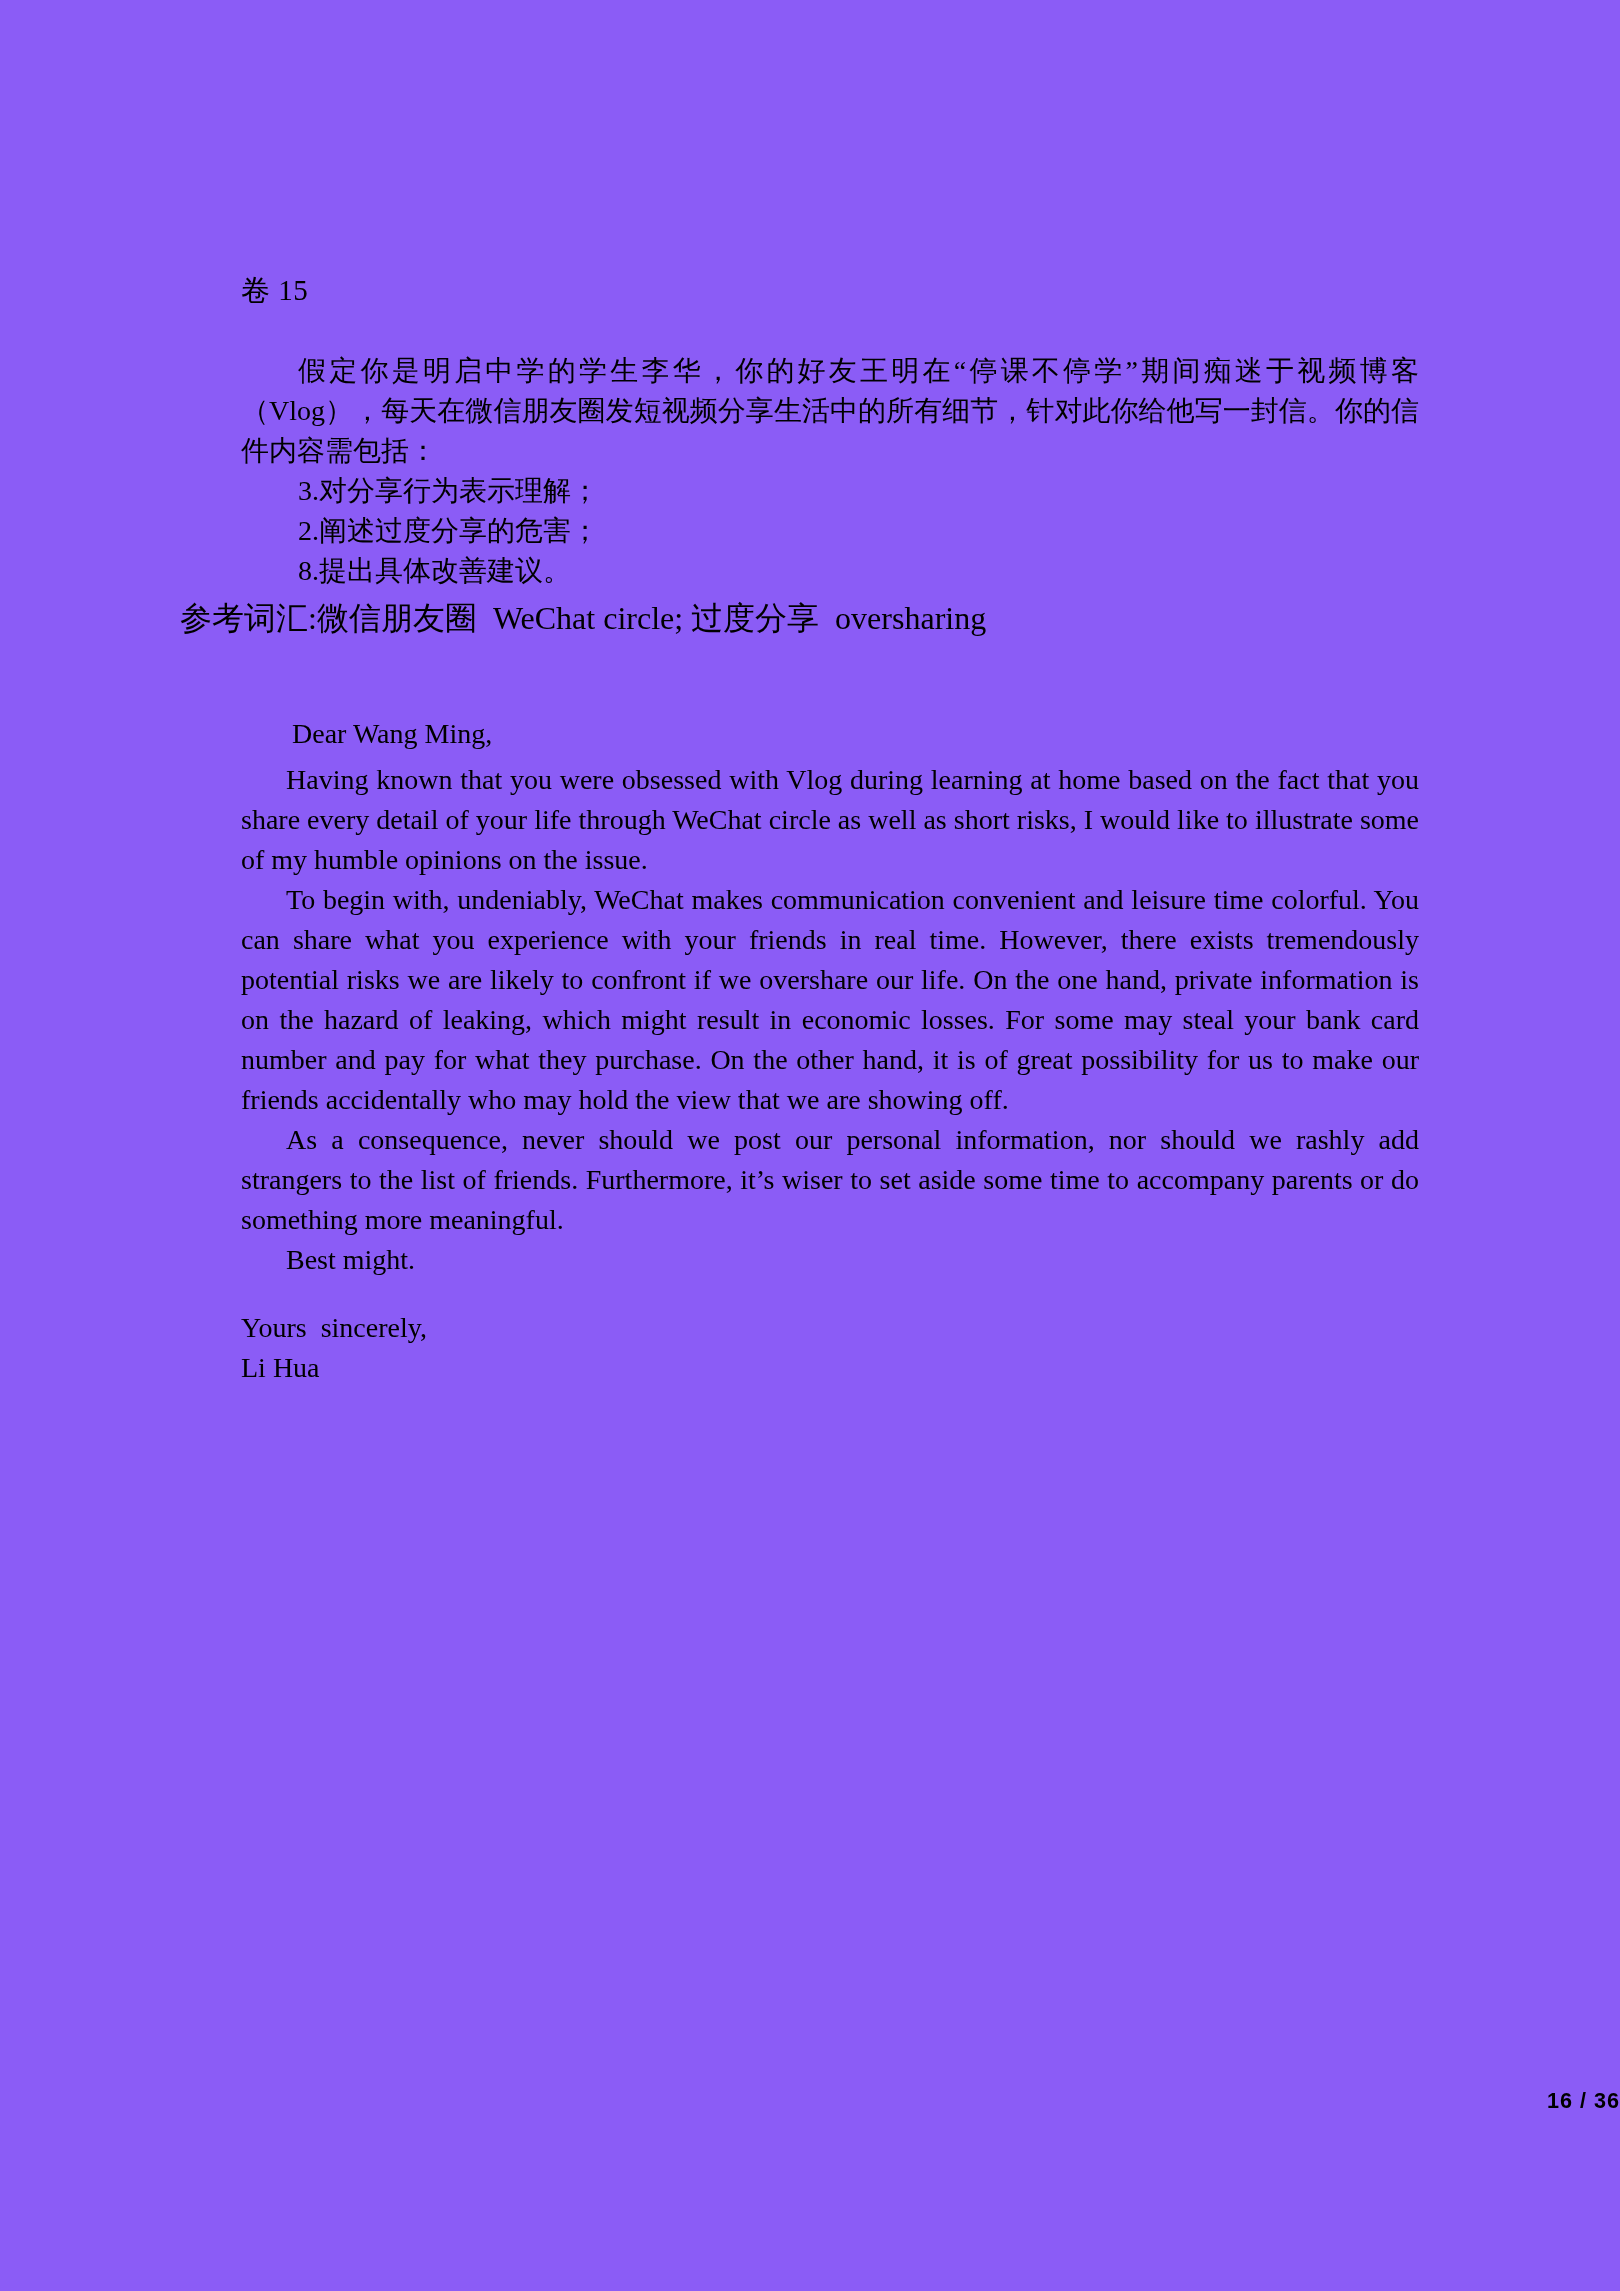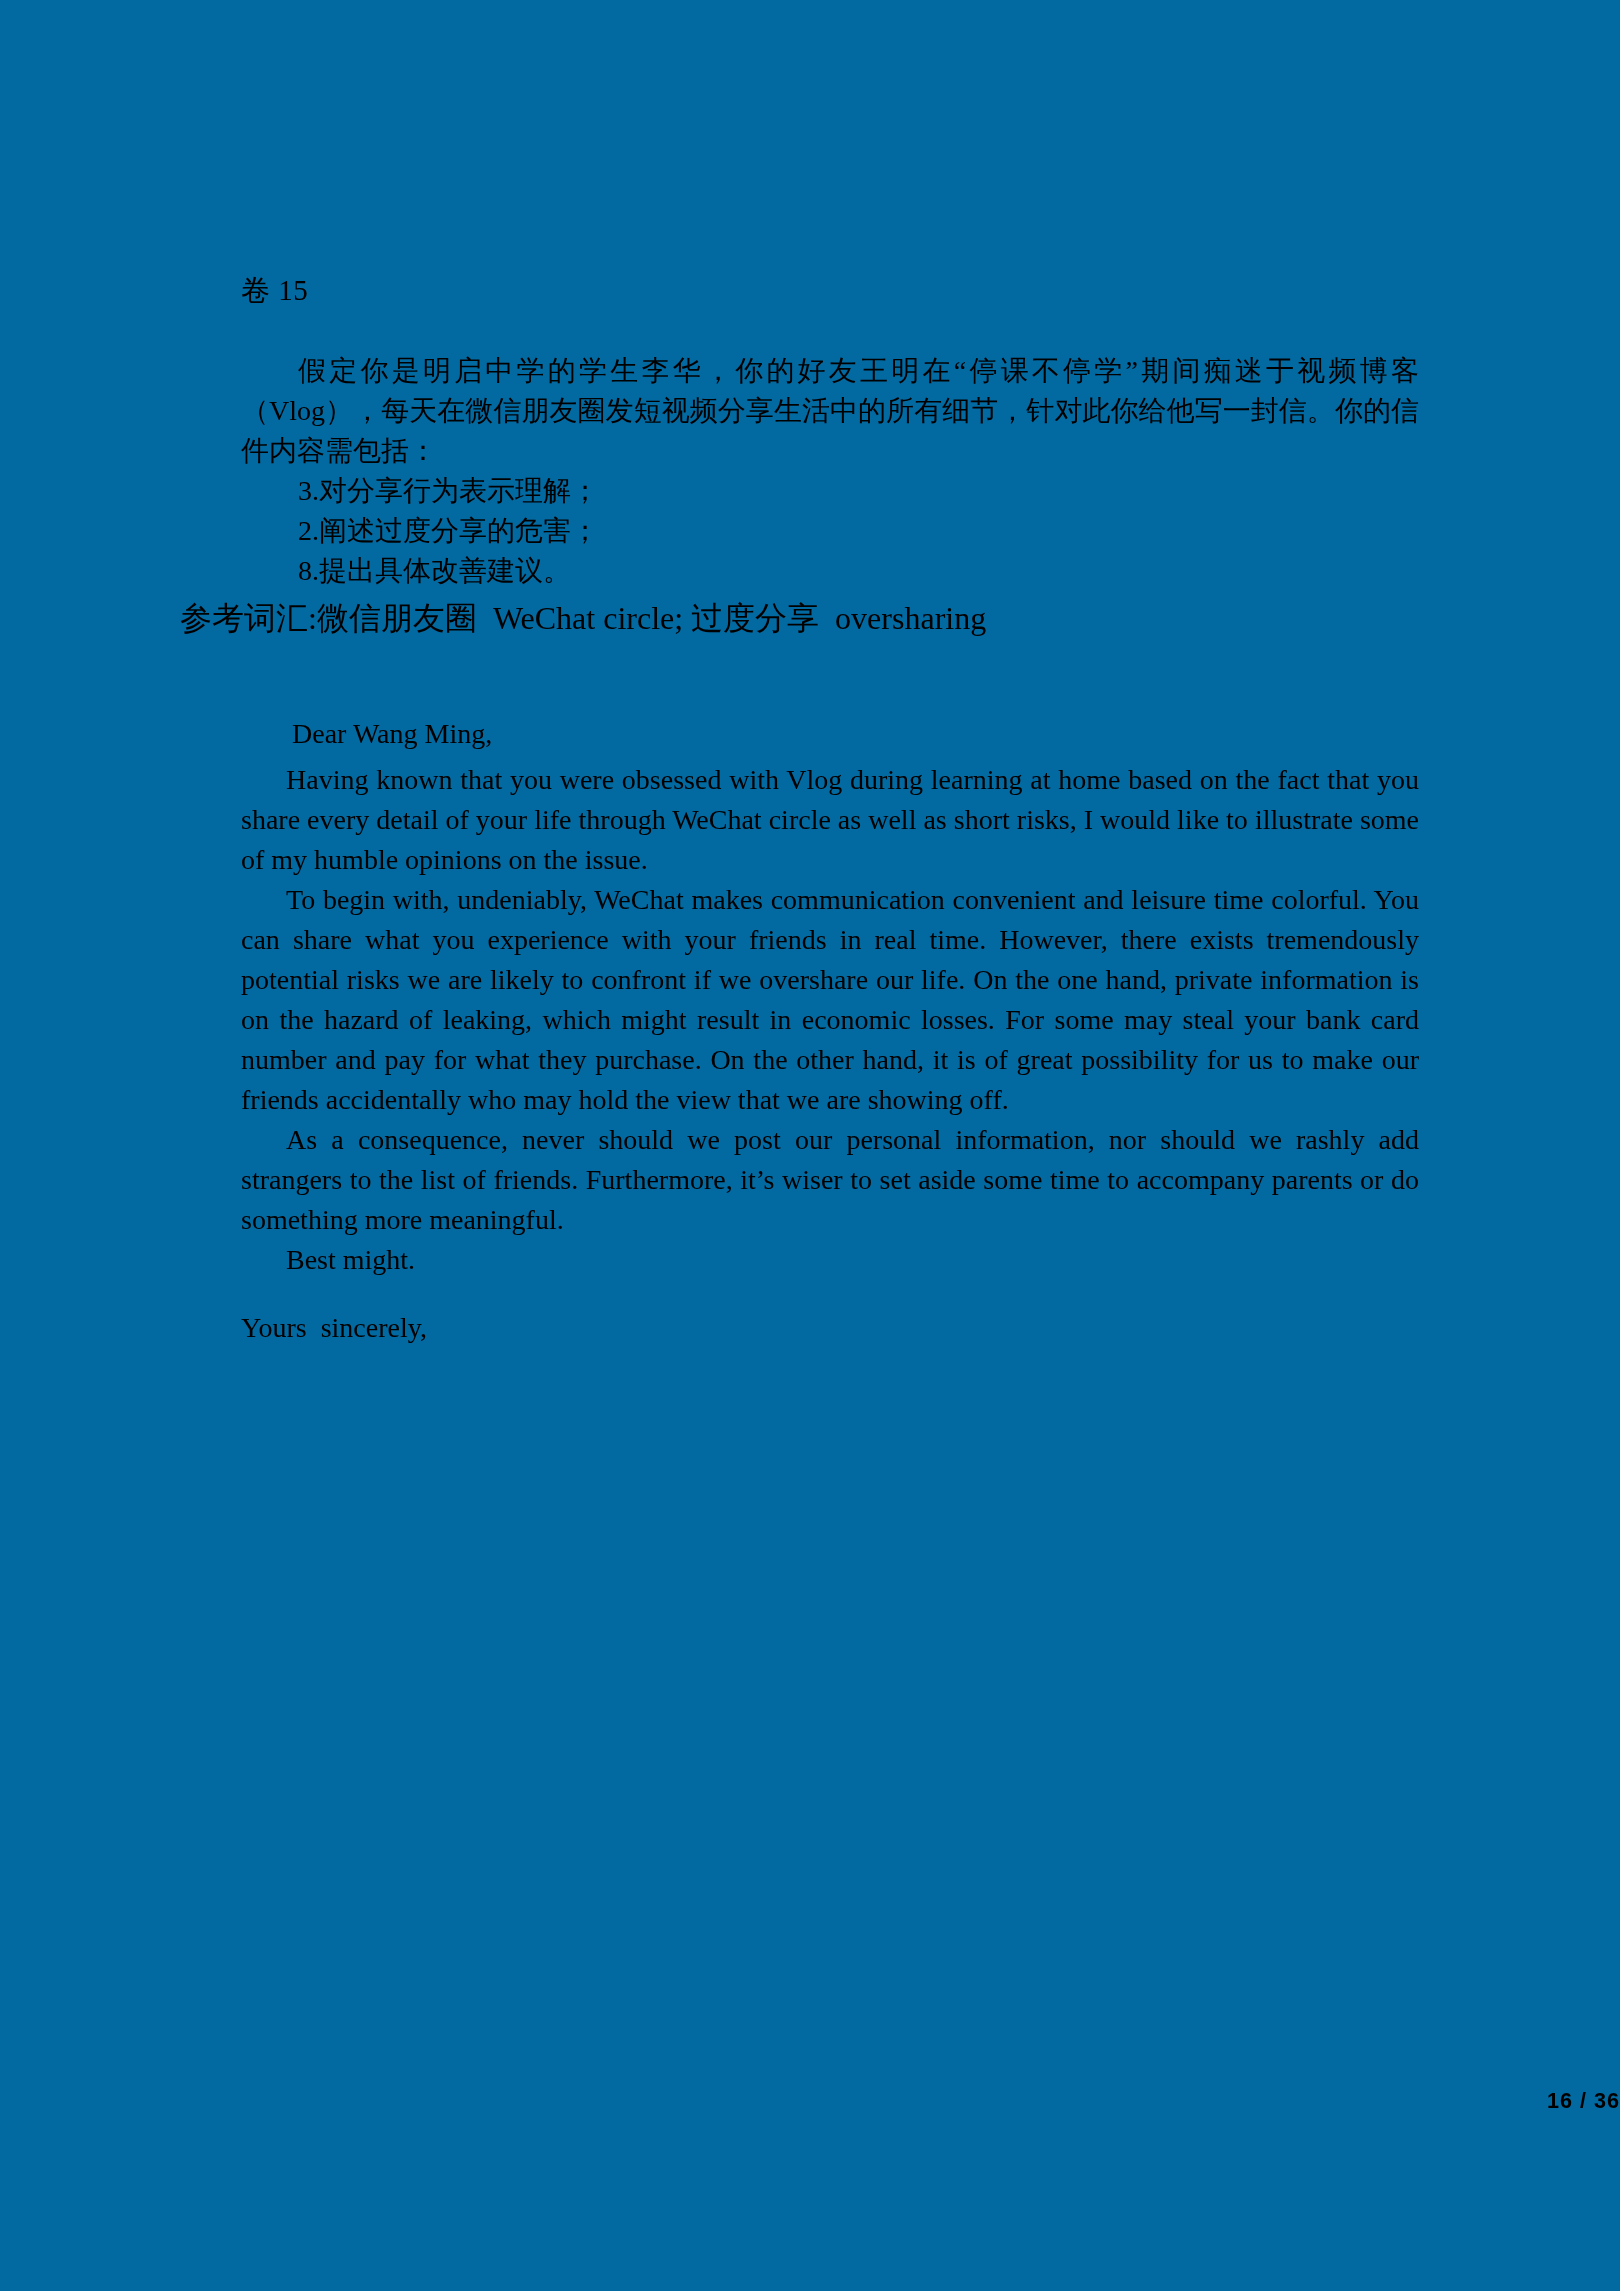--- a/index.html
+++ b/index.html
@@ -4,21 +4,21 @@
 <style>
   html, body {
     margin: 0;
     padding: 0;
     background: #ffffff;
   }
   .page {
     position: relative;
     width: 1620px;
     height: 2292px;
-    background: #0369a1;
+    background: #8b5cf6;
     box-sizing: border-box;
     overflow: hidden;
     font-family: "Liberation Serif", serif;
     color: #000000;
   }
   .content {
     position: absolute;
     left: 241px;
     top: 272px;
     width: 1178px;
@@ -138,20 +138,21 @@
       <p class="letter-para">Having known that you were obsessed with Vlog during learning at home based on the fact that you share every detail of your life through WeChat circle as well as short risks, I would like to illustrate some of my humble opinions on the issue.</p>
 
       <p class="letter-para">To begin with, undeniably, WeChat makes communication convenient and leisure time colorful. You can share what you experience with your friends in real time. However, there exists tremendously potential risks we are likely to confront if we overshare our life. On the one hand, private information is on the hazard of leaking, which might result in economic losses. For some may steal your bank card number and pay for what they purchase. On the other hand, it is of great possibility for us to make our friends accidentally who may hold the view that we are showing off.</p>
 
       <p class="letter-para">As a consequence, never should we post our personal information, nor should we rashly add strangers to the list of friends. Furthermore, it’s wiser to set aside some time to accompany parents or do something more meaningful.</p>
 
       <p class="letter-closing">Best might.</p>
 
       <div class="sign-off">
         <div>Yours  sincerely,</div>
+        <div class="sign-name">Li Hua</div>
       </div>
 
     </div>
 
   </div>
 
   <div class="footer">16 / 36</div>
 
 </div>
 

